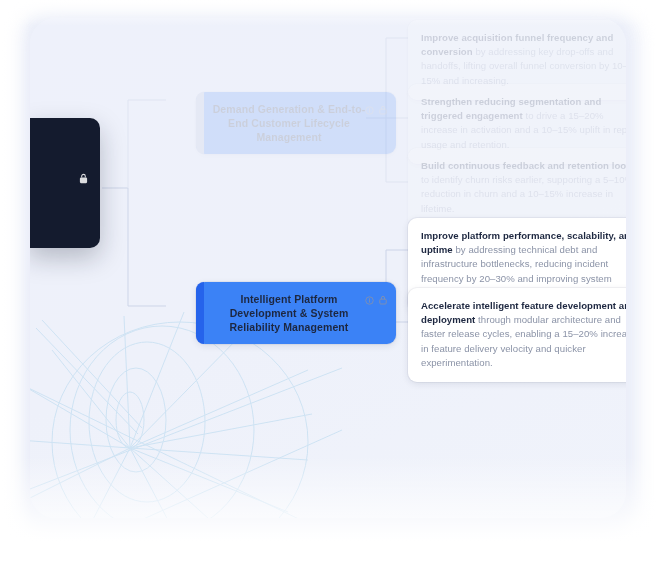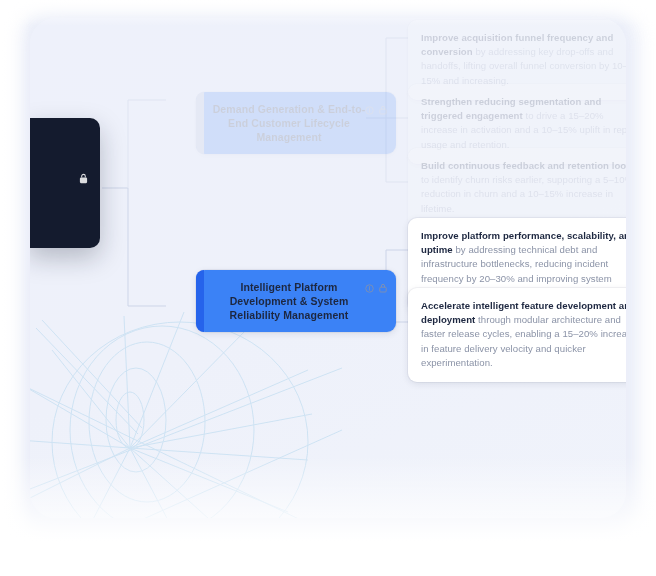--- a/index.html
+++ b/index.html
@@ -115,21 +115,21 @@
     letter-spacing:.05px;
   }
   .leaf-text b{color:#1d2740;font-weight:700;}
 
   
   .dim{opacity:.16;}
   .dim .accent{background:#b9c2da;}
 
   
   #node-demand{left:166px;top:74px;}
-  #node-platform{left:166px;top:252px;}
+  #node-platform{left:166px;top:264px;}
 
   #leaf-a1{left:378px;top:2px;}
   #leaf-a2{left:378px;top:66px;}
   #leaf-a3{left:378px;top:130px;}
   #leaf-b1{left:378px;top:200px;}
   #leaf-b2{left:378px;top:270px;}
 </style>
 </head>
 <body>
 

